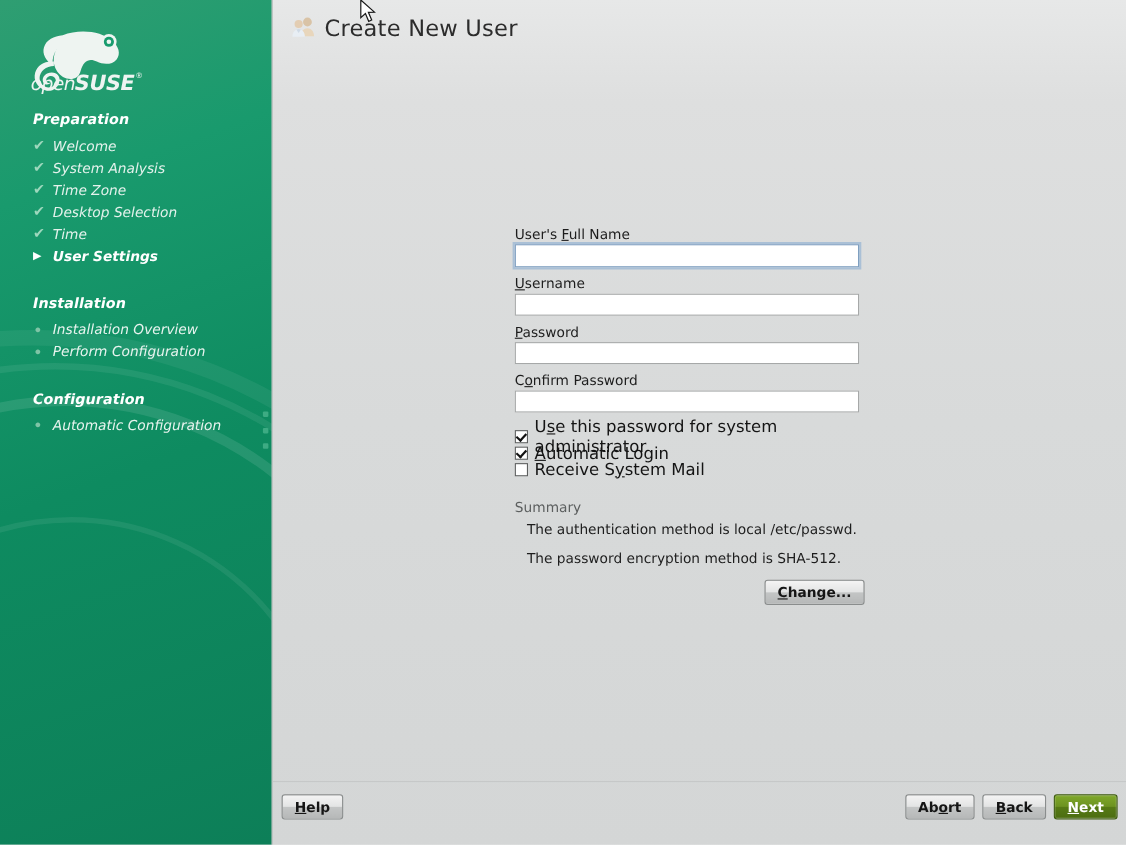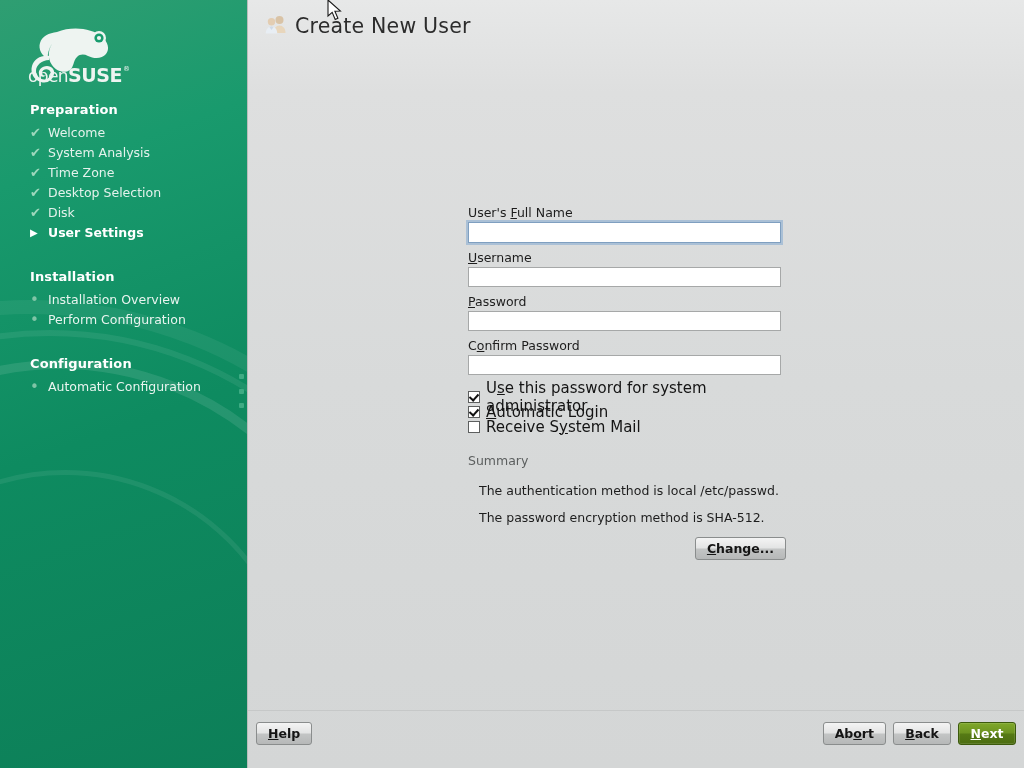--- a/index.html
+++ b/index.html
@@ -22,20 +22,21 @@
 
   
   #sidebar {
     position: relative;
     width: 247px;
     height: 768px;
     flex: 0 0 247px;
     background: linear-gradient(160deg, #2f9e72 0%, #199a6d 22%, #0e8b60 55%, #0d7f58 100%);
     overflow: hidden;
     color: #ffffff;
+    font-style: italic;
   }
   
   .swoosh {
     position: absolute;
     border-radius: 50%;
     border-style: solid;
     border-color: rgba(255,255,255,0.085);
     border-width: 0;
     pointer-events: none;
   }
@@ -218,21 +219,21 @@
     border: solid #121212;
     border-width: 0 2px 2px 0;
     transform: rotate(42deg);
   }
 
   
   #summary-wrap { margin-top: 19px; }
   #summary-title {
     font-size: 12.5px;
     color: #5c5f5f;
-    margin-bottom: 15px;
+    margin-bottom: 5px;
   }
   .sum-line {
     font-size: 12.5px;
     color: #1d1d1d;
     margin: 0 0 12px 11px;
     white-space: nowrap;
   }
 
   
   .btn {
@@ -343,21 +344,21 @@
           <div class="nav-item done">
             <span class="nav-mark">✔</span>
             <span class="nav-label">Time Zone</span>
           </div>
           <div class="nav-item done">
             <span class="nav-mark">✔</span>
             <span class="nav-label">Desktop Selection</span>
           </div>
           <div class="nav-item done">
             <span class="nav-mark">✔</span>
-            <span class="nav-label">Disk</span>
+            <span class="nav-label">Time</span>
           </div>
           <div class="nav-item current">
             <span class="nav-mark">▶</span>
             <span class="nav-label">User Settings</span>
           </div>
         </div>
         <div class="nav-group spaced">
           <div class="nav-head">Installation</div>
           <div class="nav-item pending">
             <span class="nav-mark">•</span>

